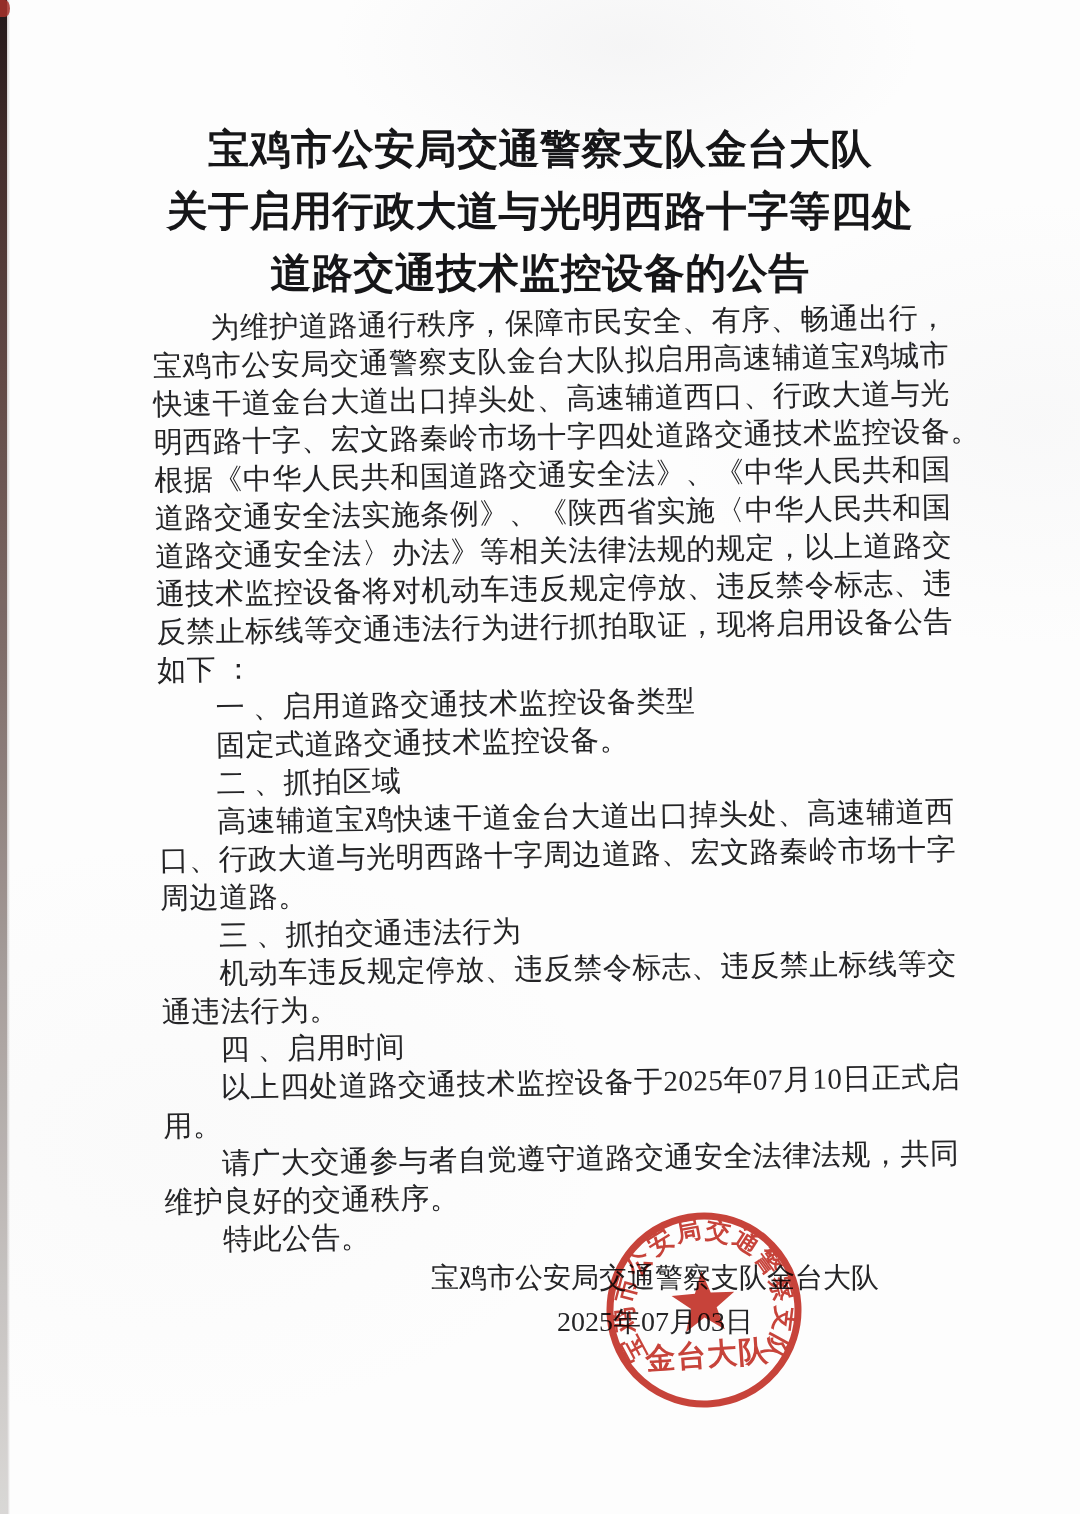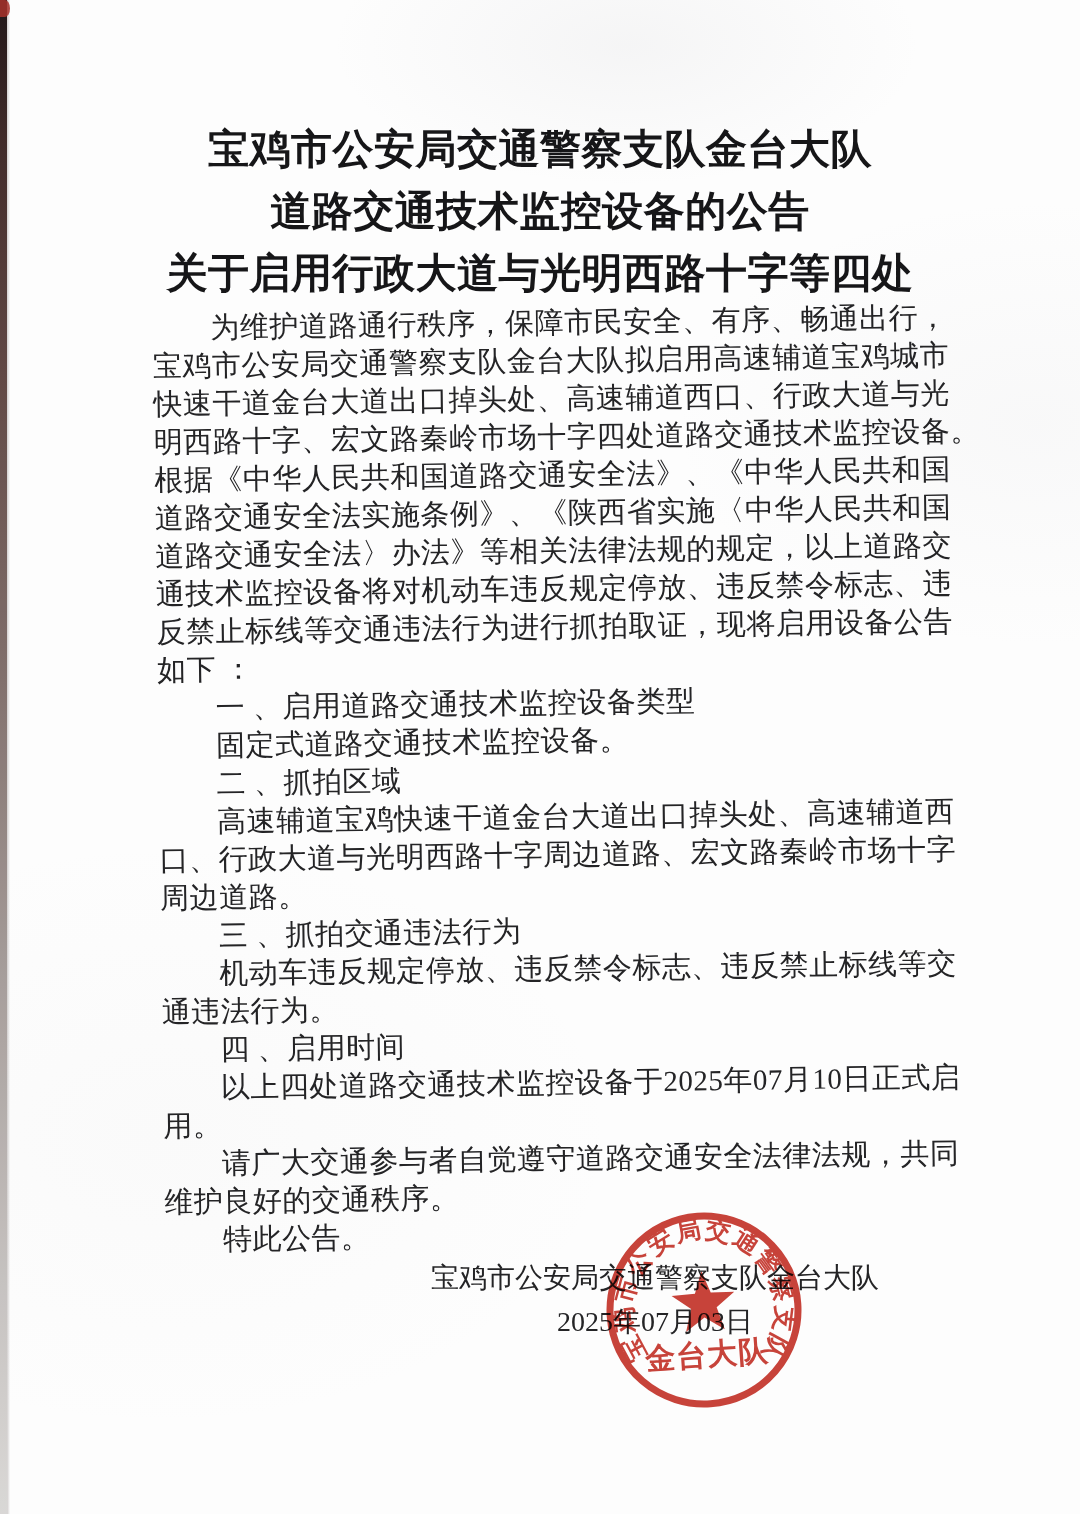--- a/index.html
+++ b/index.html
@@ -61,22 +61,22 @@
   .seal text { font-family: "Liberation Serif", "DejaVu Serif", serif; }
 </style>
 </head>
 <body>
 
 <div class="edge-strip"></div>
 <div class="edge-blob"></div>
 
 <header class="title">
   <div class="title-line">宝鸡市公安局交通警察支队金台大队</div>
+  <div class="title-line">关于启用行政大道与光明西路十字等四处</div>
   <div class="title-line">道路交通技术监控设备的公告</div>
-  <div class="title-line">关于启用行政大道与光明西路十字等四处</div>
 </header>
 
 <main class="doc-body" id="bodyLines">
     <div class="bline ind">为维护道路通行秩序，保障市民安全、有序、畅通出行，</div>
     <div class="bline">宝鸡市公安局交通警察支队金台大队拟启用高速辅道宝鸡城市</div>
     <div class="bline">快速干道金台大道出口掉头处、高速辅道西口、行政大道与光</div>
     <div class="bline">明西路十字、宏文路秦岭市场十字四处道路交通技术监控设备。</div>
     <div class="bline">根据《中华人民共和国道路交通安全法》、《中华人民共和国</div>
     <div class="bline">道路交通安全法实施条例》、《陕西省实施〈中华人民共和国</div>
     <div class="bline">道路交通安全法〉办法》等相关法律法规的规定，以上道路交</div>

